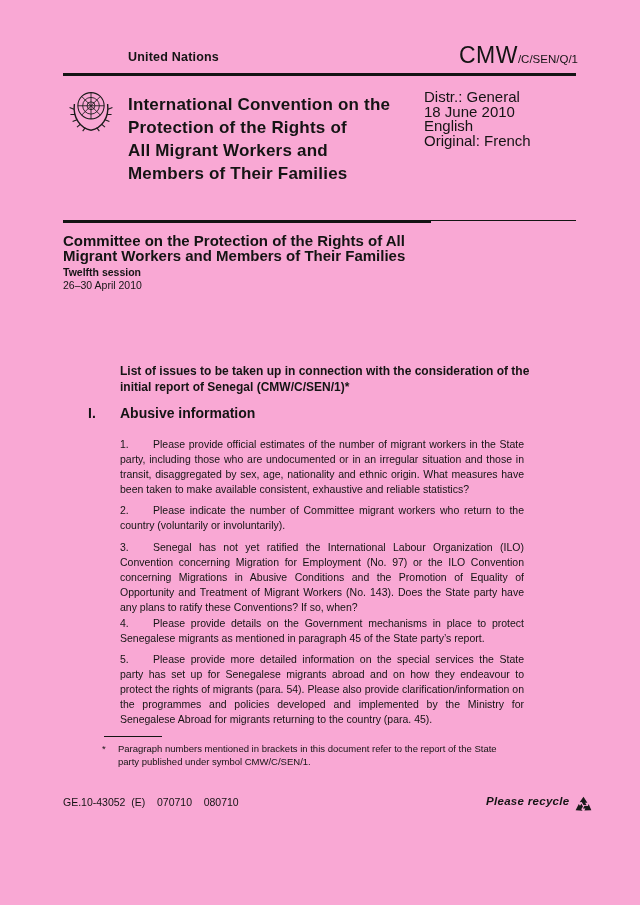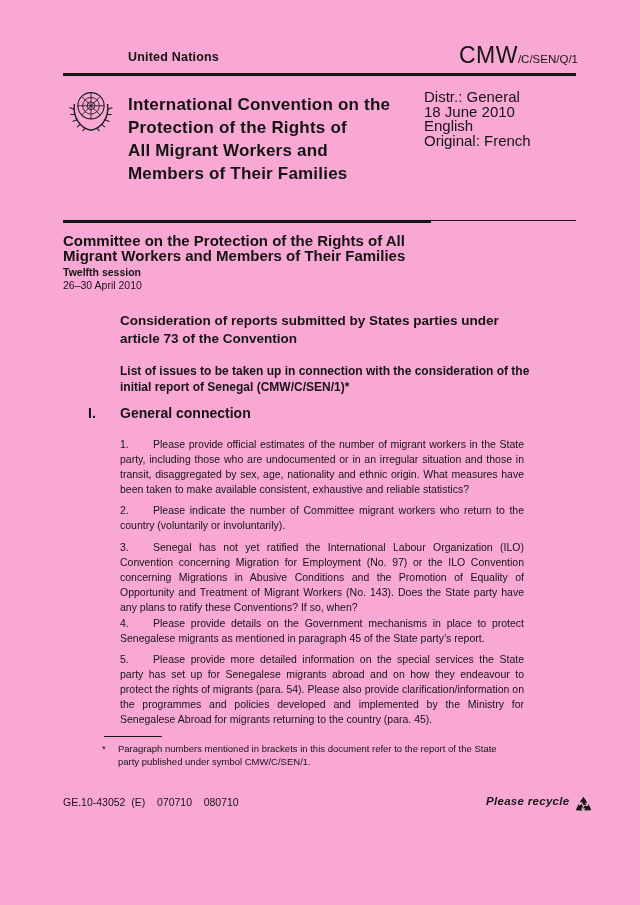--- a/index.html
+++ b/index.html
@@ -137,27 +137,26 @@
   <div class="rule-mid-thick"></div>
   <div class="rule-mid-thin"></div>
 
   <div class="committee">
     <div class="bold-line">Committee on the Protection of the Rights of All</div>
     <div class="bold-line">Migrant Workers and Members of Their Families</div>
     <div class="session-label">Twelfth session</div>
     <div class="session-dates">26–30 April 2010</div>
   </div>
 
-  <div class="heading-main">Consideration of reports submitted by States parties under article 73 of the Convention</div>
 
   <div class="heading-sub">List of issues to be taken up in connection with the consideration of the initial report of Senegal (CMW/C/SEN/1)*</div>
 
   <div class="section-head">
     <span class="num">I.</span>
-    <span>General connection</span>
+    <span>Abusive information</span>
   </div>
 
   <div class="para p1">
     <span class="pnum">1.</span><span>Please provide official estimates of the number of migrant workers in the State party, including those who are undocumented or in an irregular situation and those in transit, disaggregated by sex, age, nationality and ethnic origin. What measures have been taken to make available consistent, exhaustive and reliable statistics?</span>
   </div>
 
   <div class="para p2">
     <span class="pnum">2.</span><span>Please indicate the number of Committee migrant workers who return to the country (voluntarily or involuntarily).</span>
   </div>
 

